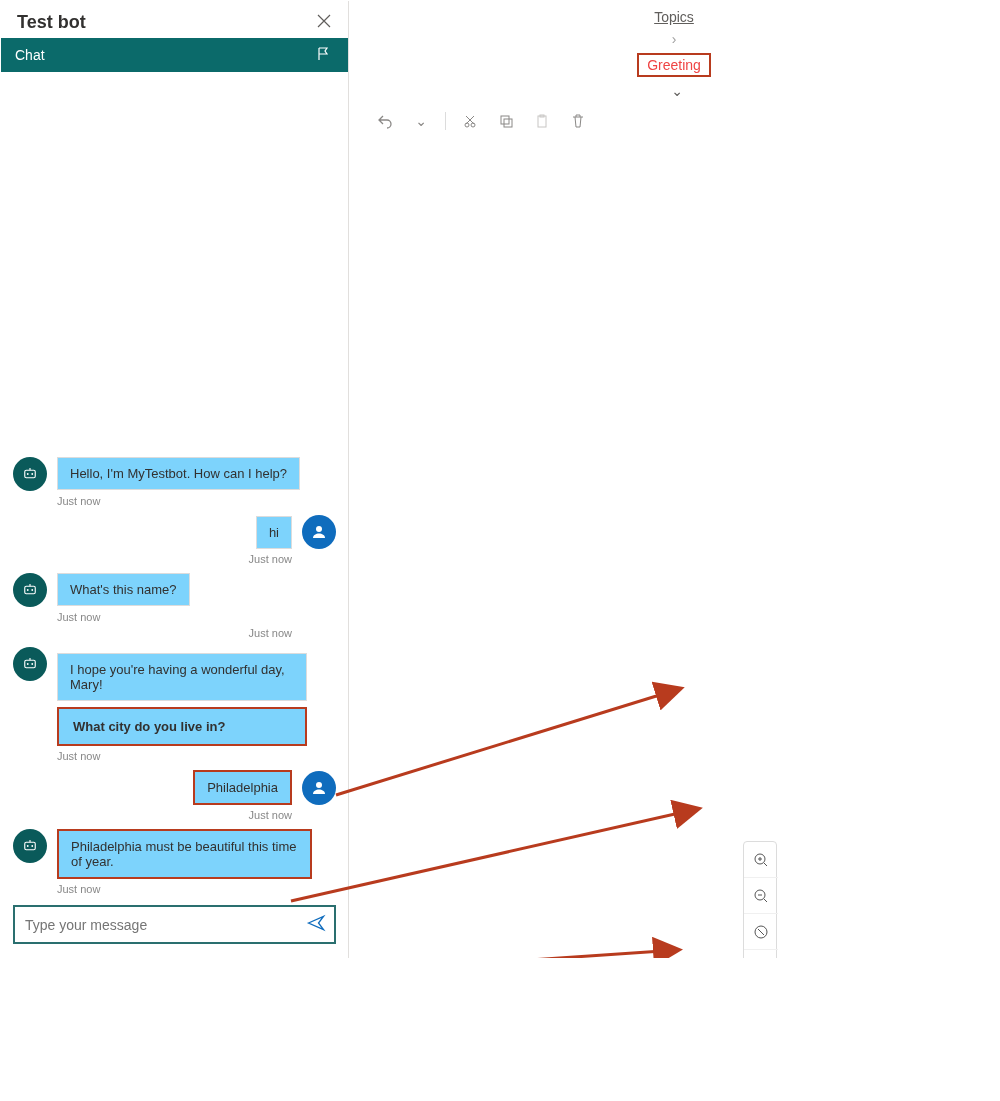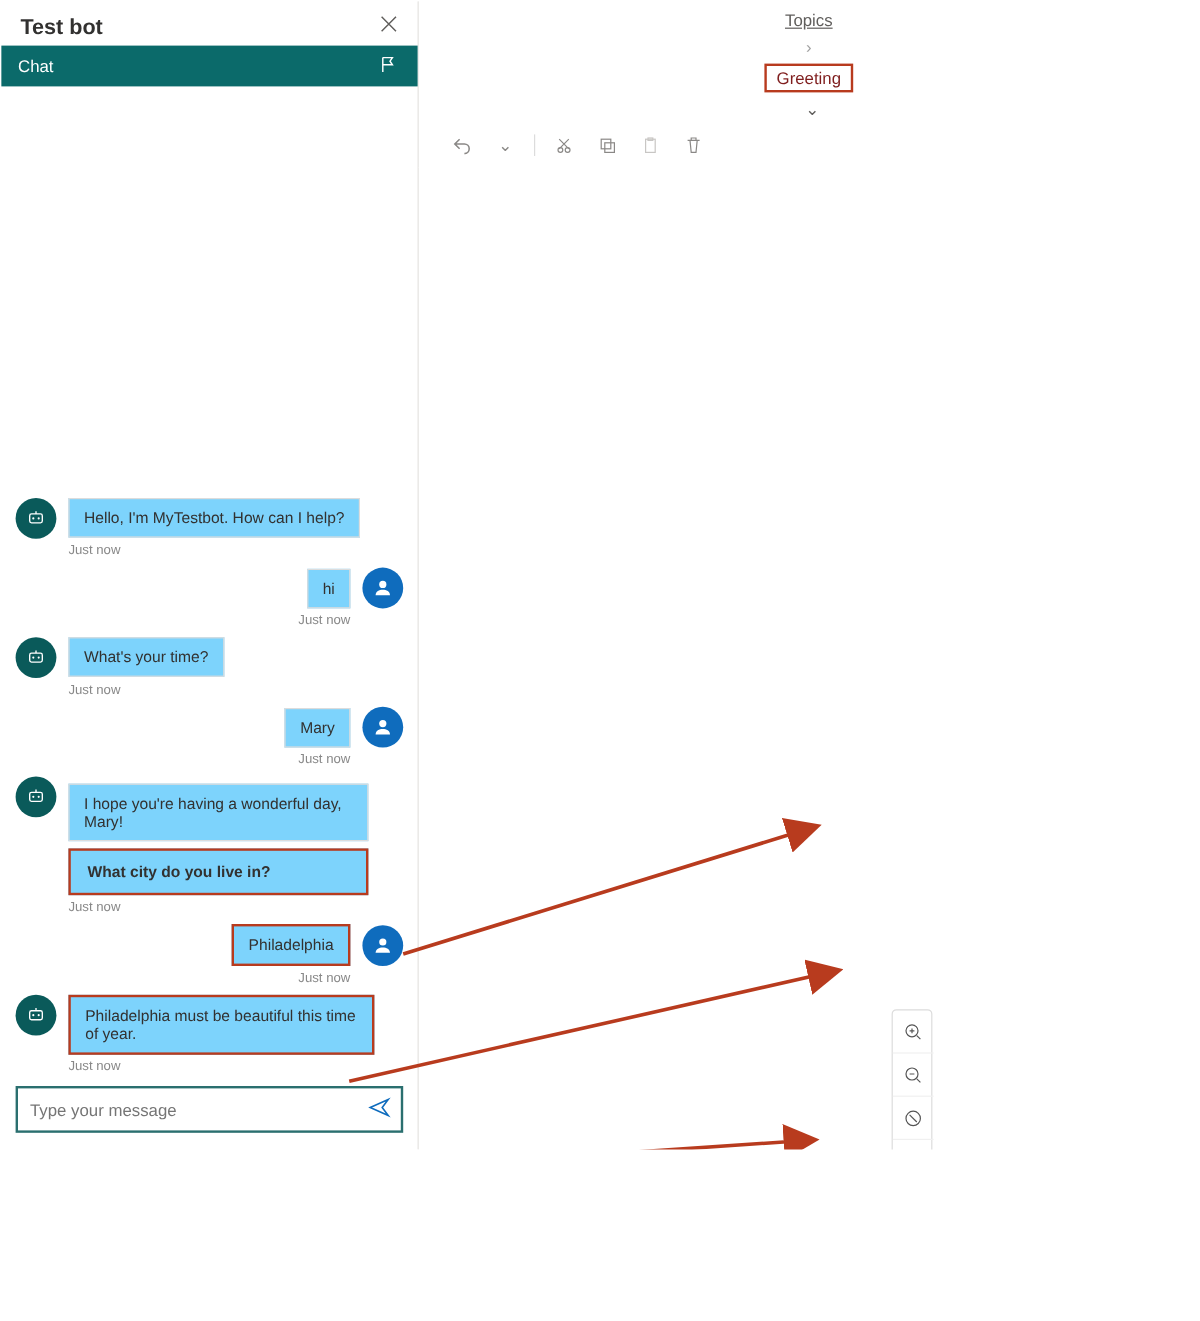--- a/index.html
+++ b/index.html
@@ -128,21 +128,21 @@
     font-size: 14px;
     flex-direction: column;
   }
   .bc-root { color: var(--gray); text-decoration: underline; }
   .bc-sep { color: #a0a0a0; }
   .bc-current-wrap {
     border: 2px solid var(--highlight);
     padding: 2px 8px;
     display:flex; align-items:center; gap:4px;
   }
-  .bc-current { font-weight: 400; color: #7f1d1d; }
+  .bc-current { font-weight: 400; color: #ef4444; }
   .bc-chevron { color:#605e5c; margin-left: 6px; }
 
   .toolbar {
     display:flex; align-items:center; gap:12px;
     padding: 6px 24px;
     border-bottom: 1px solid #fff;
     color:#8a8886;
   }
   .toolbar .tb-btn { width:24px; height:24px; display:flex; align-items:center; justify-content:center; }
   .toolbar .tb-sep { width:1px; height:18px; background:#dcdcdc; }
@@ -223,33 +223,24 @@
 
         <div class="msg-row bot">
           <div class="avatar-bot">
             <svg viewBox="0 0 24 24">
                 <rect x="5" y="7" width="14" height="10" rx="2" fill="none" stroke="#fff" stroke-width="1.5"></rect>
                 <circle cx="9" cy="12" r="1.2" fill="#fff"></circle>
                 <circle cx="15" cy="12" r="1.2" fill="#fff"></circle>
                 <path d="M12 4v3" stroke="#fff" stroke-width="1.5"></path>
               </svg>
           </div>
-          <div class="bubble">What's your time?</div>
+          <div class="bubble">What's this name?</div>
         </div>
         <div class="timestamp">Just now</div>
 
-        <div class="msg-row user">
-          <div class="bubble">Mary</div>
-          <div class="avatar-user">
-            <svg viewBox="0 0 24 24">
-                <circle cx="12" cy="8" r="4"></circle>
-                <path d="M4 20c0-4 4-6 8-6s8 2 8 6"></path>
-              </svg>
-          </div>
-        </div>
         <div class="timestamp user">Just now</div>
 
         <div class="msg-row bot">
           <div class="avatar-bot">
             <svg viewBox="0 0 24 24">
                 <rect x="5" y="7" width="14" height="10" rx="2" fill="none" stroke="#fff" stroke-width="1.5"></rect>
                 <circle cx="9" cy="12" r="1.2" fill="#fff"></circle>
                 <circle cx="15" cy="12" r="1.2" fill="#fff"></circle>
                 <path d="M12 4v3" stroke="#fff" stroke-width="1.5"></path>
               </svg>

